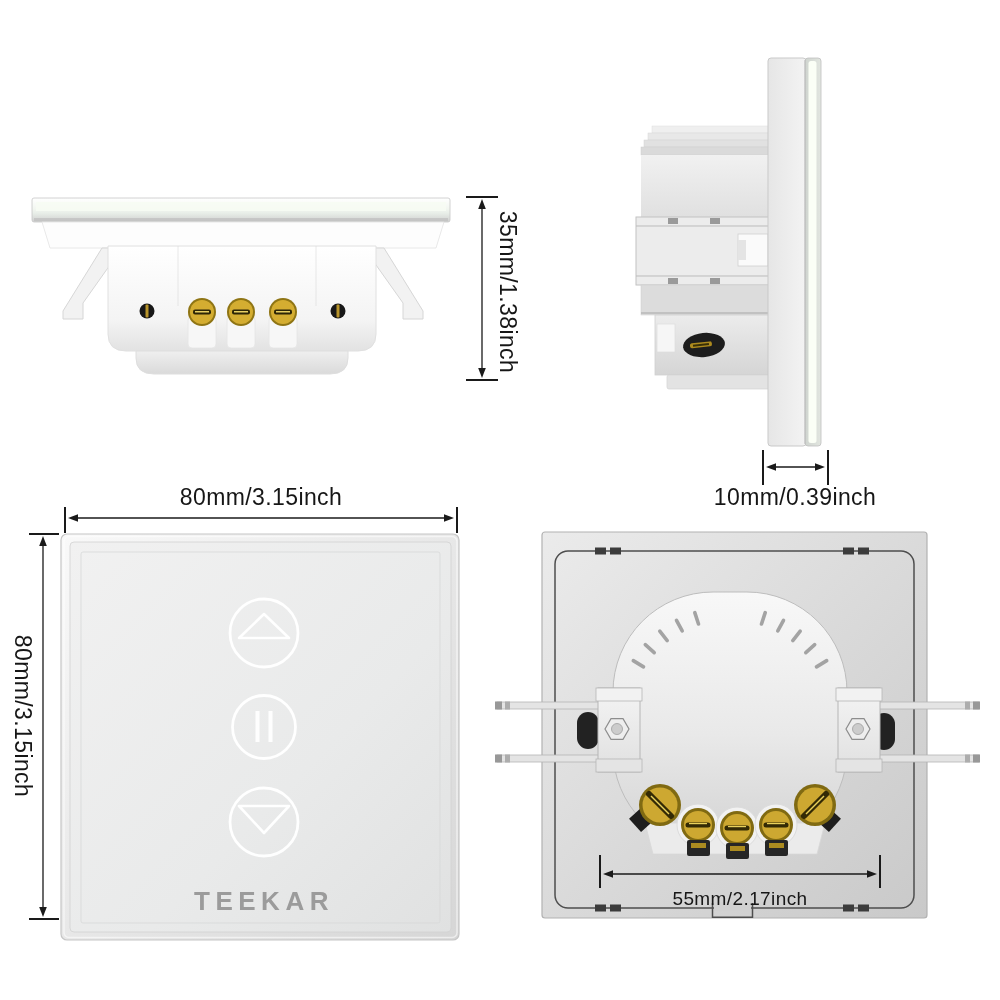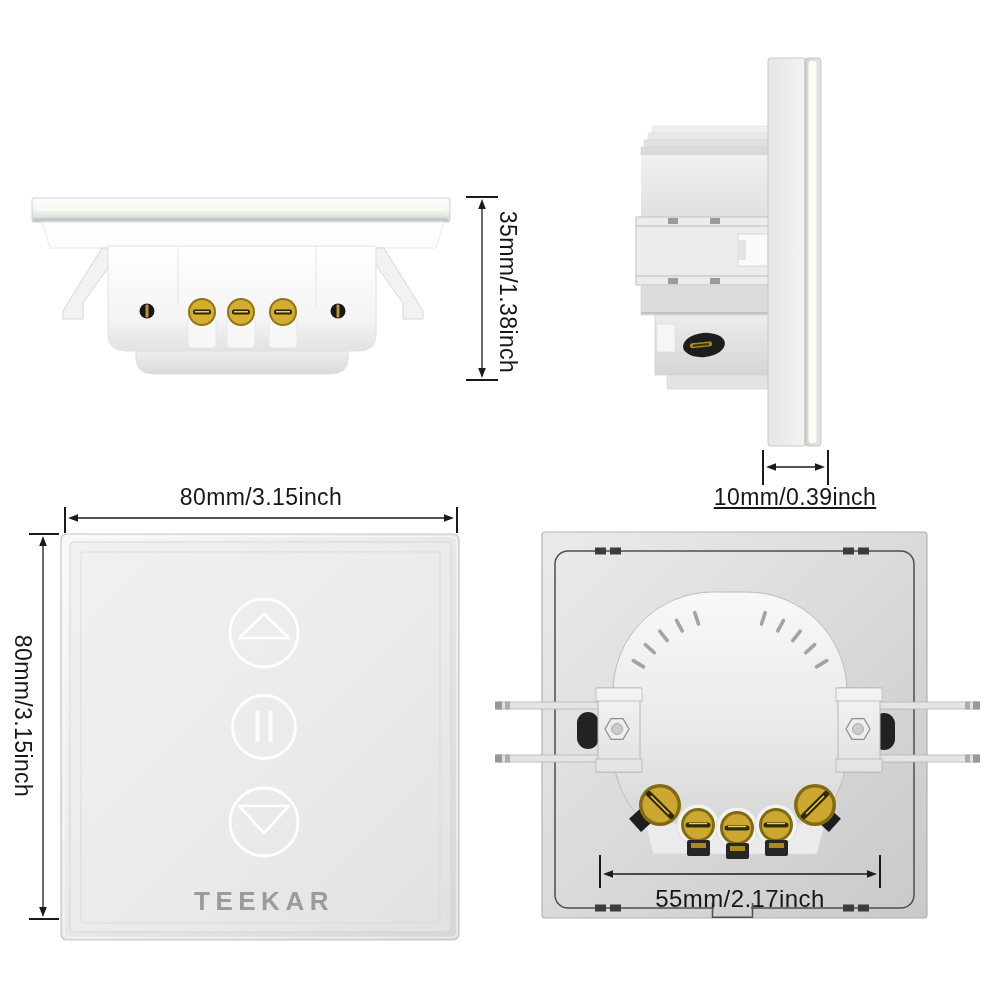--- a/index.html
+++ b/index.html
@@ -158,21 +158,21 @@
     </g>
   </svg>
 
   <svg class="view" style="left:755px;top:448px;" width="86" height="40" viewBox="0 0 86 40">
     <line x1="8" y1="2" x2="8" y2="37" stroke="#1a1a1a" stroke-width="2"></line>
     <line x1="73" y1="2" x2="73" y2="37" stroke="#1a1a1a" stroke-width="2"></line>
     <line x1="18" y1="19" x2="63" y2="19" stroke="#1a1a1a" stroke-width="1.3"></line>
     <polygon points="11,19 21,15.2 21,22.8" fill="#1a1a1a"></polygon>
     <polygon points="70,19 60,15.2 60,22.8" fill="#1a1a1a"></polygon>
   </svg>
-  <div class="dim-label" style="left:685px;top:483px;width:220px;text-decoration:underline;">10mm/0.39inch</div>
+  <div class="dim-label" style="left:685px;top:483px;width:220px;">10mm/0.39inch</div>
 
   <svg class="view" style="left:60px;top:533px;" width="400" height="408" viewBox="0 0 400 408">
     <defs>
       <linearGradient id="gC1" x1="0" y1="0" x2="1" y2="1">
         <stop offset="0%" stop-color="#f9f9f9"></stop>
           <stop offset="100%" stop-color="#d6d6d6"></stop>
       </linearGradient>
       <linearGradient id="gC2" x1="0" y1="0" x2="1" y2="1">
         <stop offset="0%" stop-color="#f1f1f1"></stop>
           <stop offset="60%" stop-color="#e9eaea"></stop>
@@ -359,15 +359,15 @@
     </g>
   </svg>
 
   <svg class="view" style="left:594px;top:851px;" width="292" height="42" viewBox="0 0 292 42">
     <line x1="6" y1="4" x2="6" y2="37" stroke="#1a1a1a" stroke-width="2"></line>
     <line x1="286" y1="4" x2="286" y2="37" stroke="#1a1a1a" stroke-width="2"></line>
     <line x1="16" y1="23" x2="276" y2="23" stroke="#1a1a1a" stroke-width="1.3"></line>
     <polygon points="9,23 19,19.2 19,26.8" fill="#1a1a1a"></polygon>
     <polygon points="283,23 273,19.2 273,26.8" fill="#1a1a1a"></polygon>
   </svg>
-  <div class="dim-label" style="left:620px;top:885px;width:240px;font-size:24px;">55mm/2.17inch</div>
+  <div class="dim-label" style="left:620px;top:885px;width:240px;font-size:19px;">55mm/2.17inch</div>
 
 </div>
 
 </body></html>

